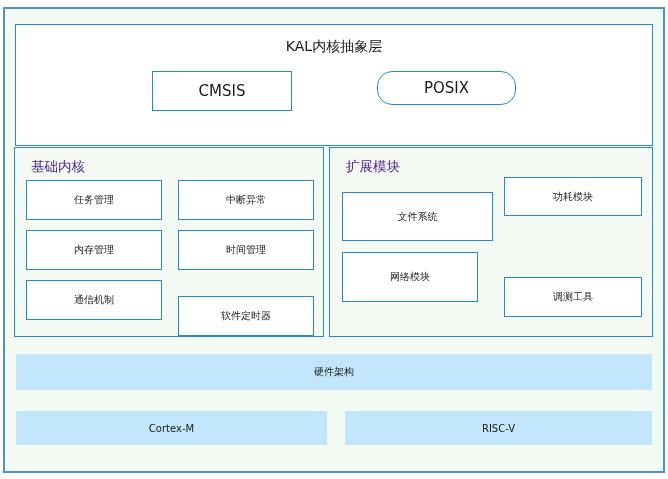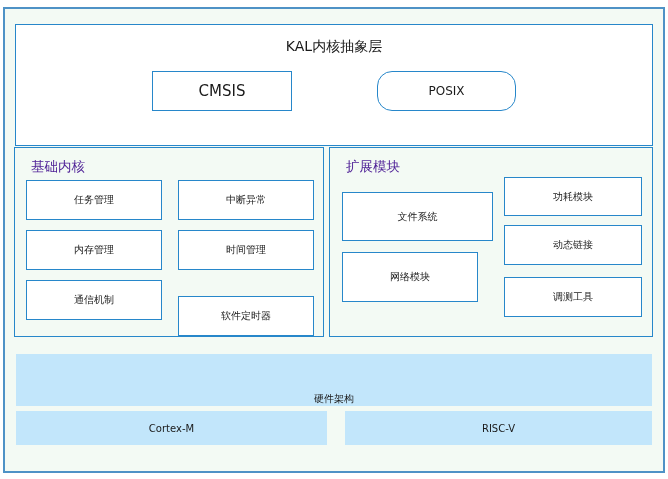--- a/index.html
+++ b/index.html
@@ -42,21 +42,21 @@
   }
 
   .kal-box { left: 15px; top: 24px; width: 638px; height: 122px; }
   .kal-title {
     position: absolute;
     left: 0; top: 13px; width: 100%;
     text-align: center;
     font-size: 14px;
   }
   .cmsis-box { left: 152px; top: 71px; width: 140px; height: 40px; font-size: 15px; }
-  .posix-box { left: 377px; top: 71px; width: 139px; height: 40px; font-size: 12px; border-radius: 15px; }
+  .posix-box { left: 377px; top: 71px; width: 139px; height: 34px; font-size: 15px; border-radius: 15px; }
 
   .section { position: absolute; border: 1.5px solid #2787ca; background: transparent; }
   .basic-section { left: 14px; top: 147px; width: 310px; height: 190px; }
   .ext-section   { left: 329px; top: 147px; width: 324px; height: 190px; }
   .section-label {
     position: absolute;
     left: 16px; top: 10px;
     font-size: 13.5px;
     color: #4c1d95;
   }
@@ -74,21 +74,21 @@
   .m-net    { left: 342px; top: 252px; width: 136px; height: 50px; }
   .m-power  { left: 504px; top: 177px; width: 138px; height: 39px; }
   .m-dyn    { left: 504px; top: 225px; width: 138px; height: 40px; }
   .m-debug  { left: 504px; top: 277px; width: 138px; height: 40px; }
 
   .fill-bar {
     position: absolute;
     background: #c2e6fb;
     border: none;
   }
-  .hw-bar    { left: 16px;  top: 354px; width: 636px; height: 52px; align-items: flex-end; }
+  .hw-bar    { left: 16px;  top: 354px; width: 636px; height: 36px; }
   .cortex-bar{ left: 16px;  top: 411px; width: 311px; height: 34px; }
   .riscv-bar { left: 345px; top: 411px; width: 307px; height: 34px; }
 </style>
 </head>
 <body>
 
 <div class="canvas">
 
   <div class="outer-frame"></div>
 
@@ -129,23 +129,20 @@
   </div>
   <div class="box center-text m-fs">
     <span>文件系统</span>
   </div>
   <div class="box center-text m-net">
     <span>网络模块</span>
   </div>
   <div class="box center-text m-power">
     <span>功耗模块</span>
   </div>
-  <div class="box center-text m-dyn">
-    <span>动态链接</span>
-  </div>
   <div class="box center-text m-debug">
     <span>调测工具</span>
   </div>
 
   <div class="fill-bar center-text hw-bar">
     <span>硬件架构</span>
   </div>
   <div class="fill-bar center-text cortex-bar">
     <span>Cortex-M</span>
   </div>

